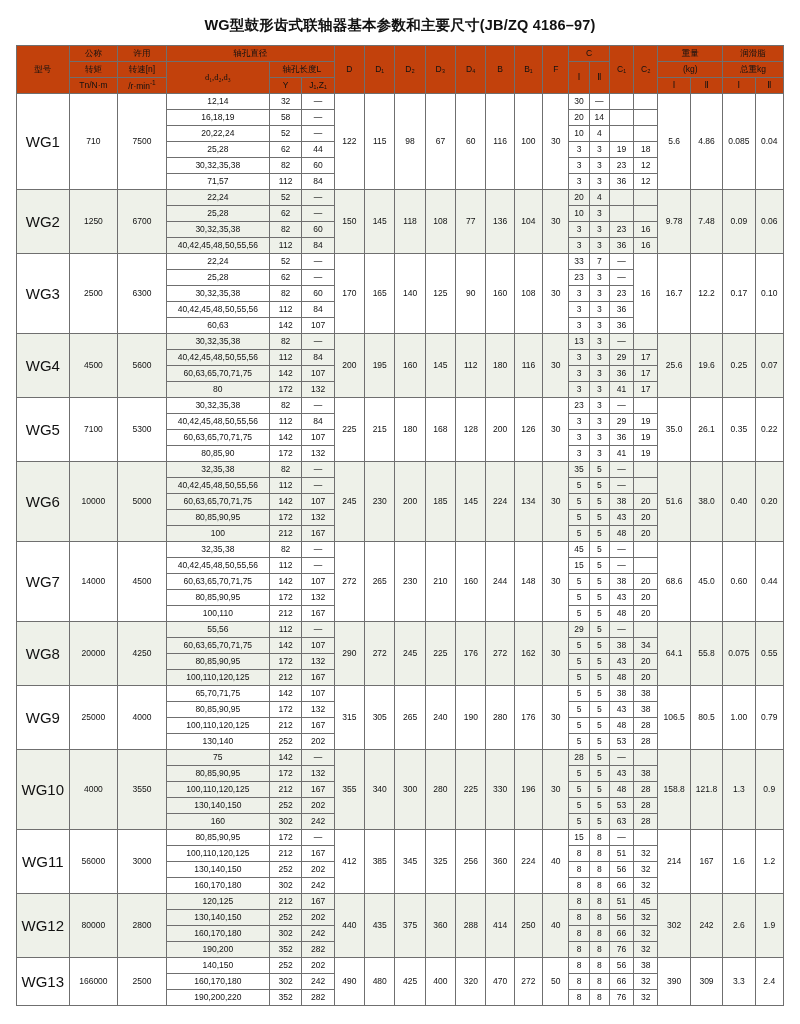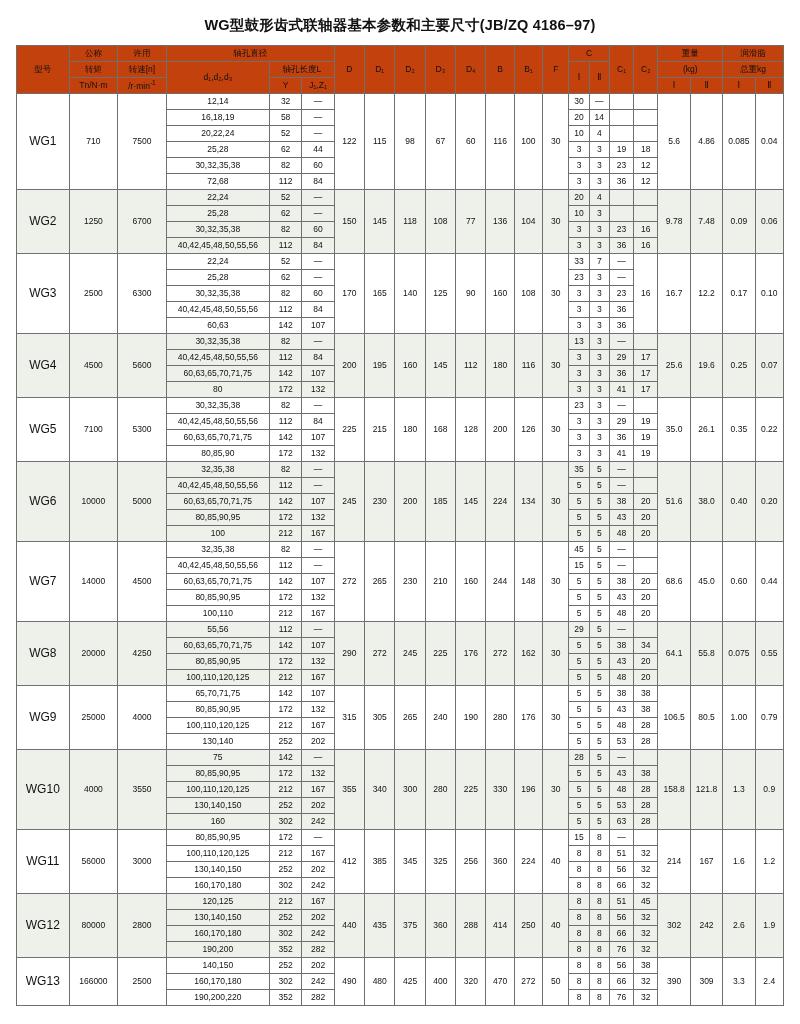--- a/index.html
+++ b/index.html
@@ -39,25 +39,25 @@
     font-weight:normal;
     height:15px;
     overflow:hidden;
     white-space:nowrap;
   }
   thead td{
     background:#c2410c;
     font-size:8.5px;
     padding:1px 0;
   }
-  thead td.h-tall{height:20px;}
+  thead td.h-tall{height:20px;font-family:Liberation Serif, serif;}
   tbody td{background:#ffffff;}
   tbody tr.grp-alt td{background:#eef1e9;}
   .sup{font-size:6.5px;vertical-align:super;}
-  .model{font-size:12px;}
+  .model{font-size:15px;}
   td.bore{text-align:left;padding-left:5px;}
 </style>
 </head>
 <body>
 
 <div class="page">
   <div class="title">WG型鼓形齿式联轴器基本参数和主要尺寸(JB/ZQ 4186–97)</div>
   <table class="main">
     <colgroup>
       <col style="width:52px">
@@ -181,21 +181,21 @@
         <tr>
           <td class="bore">30,32,35,38</td>
           <td>82</td>
           <td>60</td>
           <td>3</td>
           <td>3</td>
           <td>23</td>
           <td>12</td>
         </tr>
         <tr>
-          <td class="bore">72,68</td>
+          <td class="bore">71,57</td>
           <td>112</td>
           <td>84</td>
           <td>3</td>
           <td>3</td>
           <td>36</td>
           <td>12</td>
         </tr>
         <tr class="grp-alt">
           <td rowspan="4" class="model">WG2</td>
           <td rowspan="4">1250</td>

